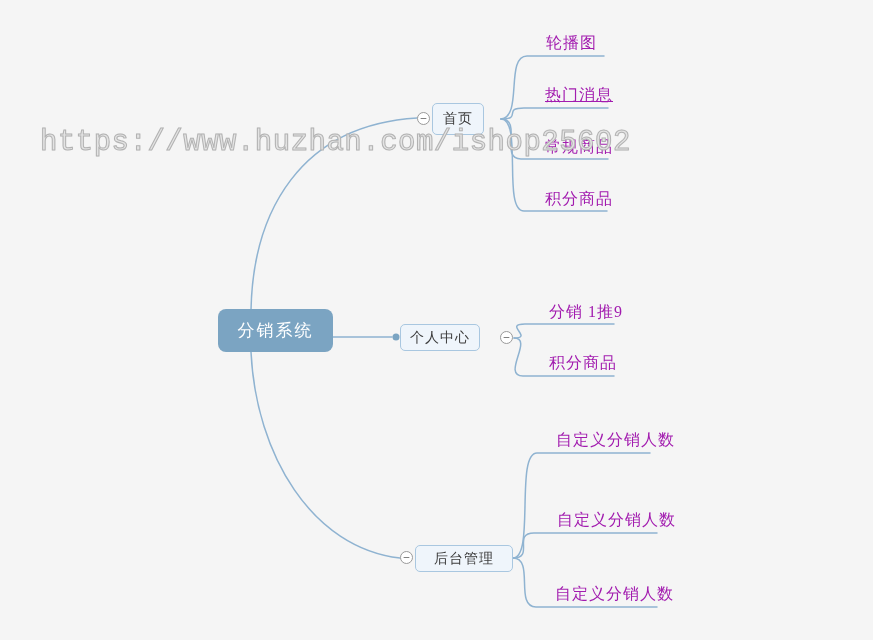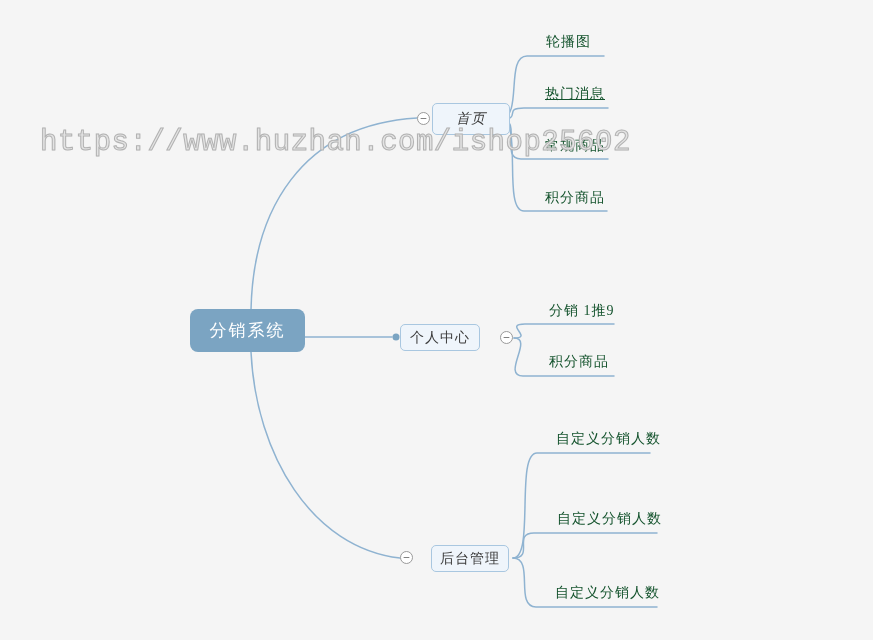--- a/index.html
+++ b/index.html
@@ -19,20 +19,21 @@
     position:absolute;z-index:3;
     display:flex;align-items:center;justify-content:center;
     box-sizing:border-box;
   }
   .node.root{
     background:#7ba4c2;
     border-radius:8px;
     color:#ffffff;
     font-size:17px;
     letter-spacing:2px;
+    margin-left:28px;
   }
   .node.child{
     background:#eff5fb;
     border:1px solid #a9c7e0;
     border-radius:5px;
     color:#3c3c3c;
     font-size:14px;
     letter-spacing:1px;
   }
   .collapse{
@@ -44,22 +45,22 @@
     box-sizing:border-box;
     display:flex;align-items:center;justify-content:center;
     color:#777;
     font-size:11px;line-height:11px;
     cursor:pointer;
     font-family:"DejaVu Sans Mono",monospace;
   }
   .collapse span{margin-top:-1px;}
   .leaf-label{
     position:absolute;z-index:3;
-    font-size:14px;
-    color:#14532d;
+    font-size:16px;
+    color:#a21caf;
     letter-spacing:1px;
     white-space:nowrap;
   }
   .watermark{
     position:absolute;z-index:6;
     left:40px;top:111px;
     font-family:"Liberation Mono","DejaVu Sans Mono",monospace;
     font-size:29px;
     letter-spacing:0.5px;
     color:rgba(255,255,255,0.55);
@@ -92,29 +93,29 @@
 
     <path d="M 513,558 C 535,558 515,453 537,453 L 650,453"></path>
     <path d="M 513,558 C 535,558 512,533 534,533 L 657,533"></path>
     <path d="M 513,558 C 535,558 514,607 536,607 L 657,607"></path>
   </svg>
 
   <div class="node root" style="left:190px;top:309px;width:115px;height:43px;">
     <span>分销系统</span>
   </div>
 
-  <div class="node child" style="left:432px;top:103px;width:78px;height:32px;font-style:italic;">
+  <div class="node child" style="left:432px;top:103px;width:52px;height:32px;">
     <span>首页</span>
   </div>
 
   <div class="node child" style="left:400px;top:324px;width:80px;height:27px;">
     <span>个人中心</span>
   </div>
 
-  <div class="node child" style="left:415px;top:545px;width:78px;height:27px;margin-left:16px;">
+  <div class="node child" style="left:415px;top:545px;width:98px;height:27px;">
     <span>后台管理</span>
   </div>
 
   <div class="collapse" style="left:417px;top:112px;">
     <span>−</span>
   </div>
   <div class="collapse" style="left:500px;top:331px;">
     <span>−</span>
   </div>
   <div class="collapse" style="left:400px;top:551px;">

